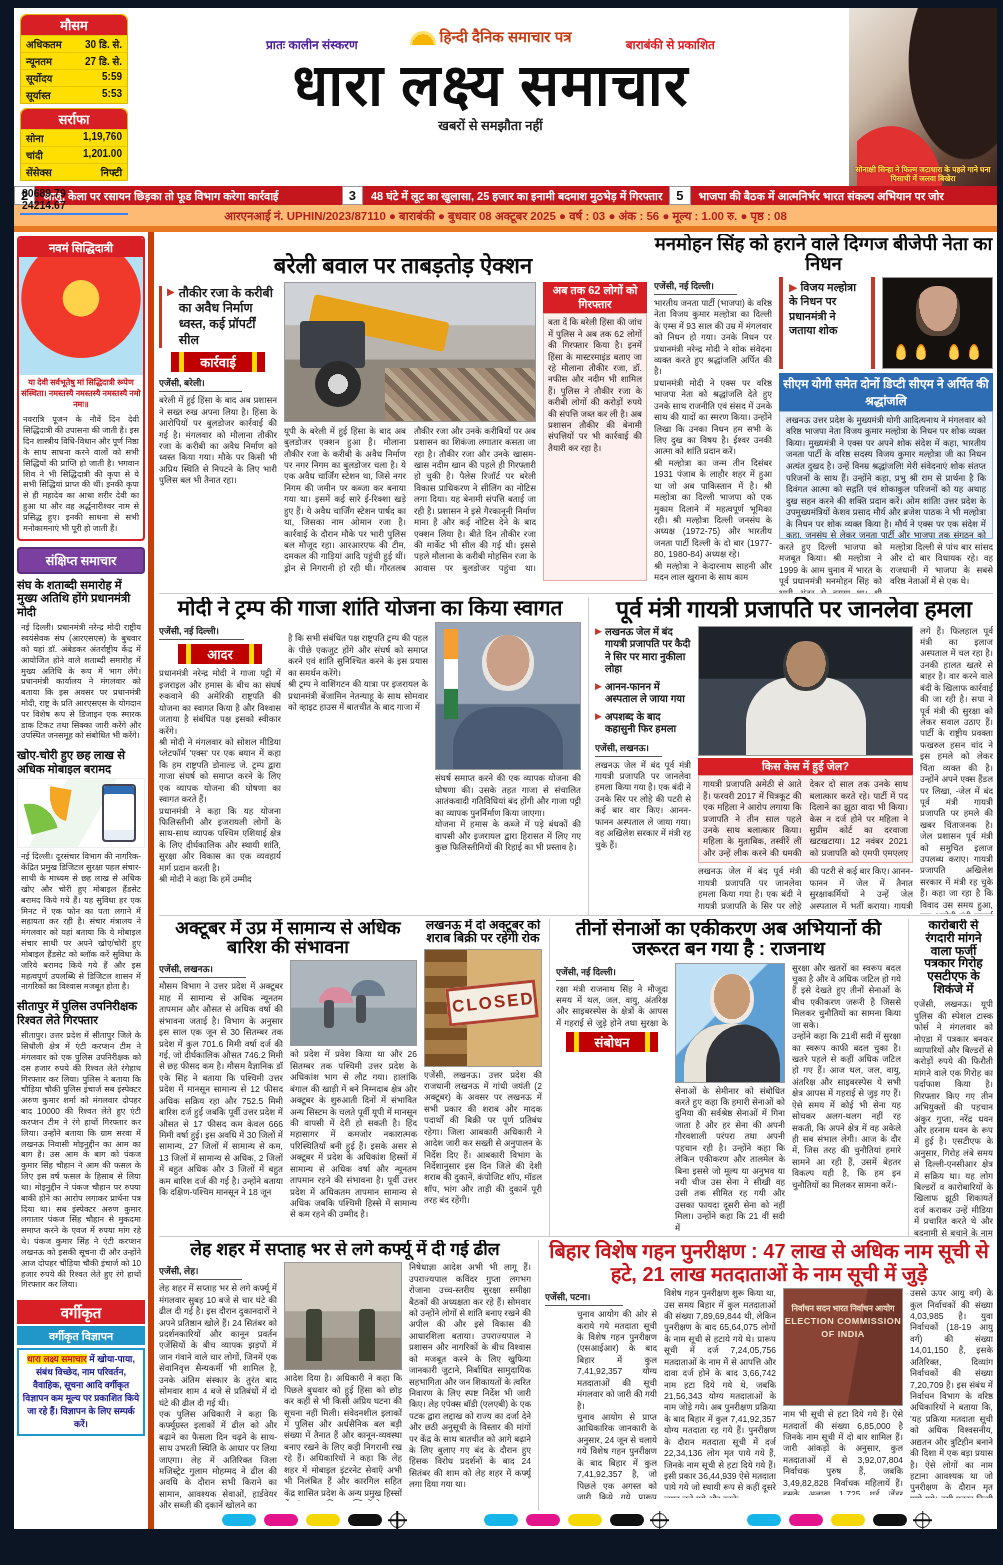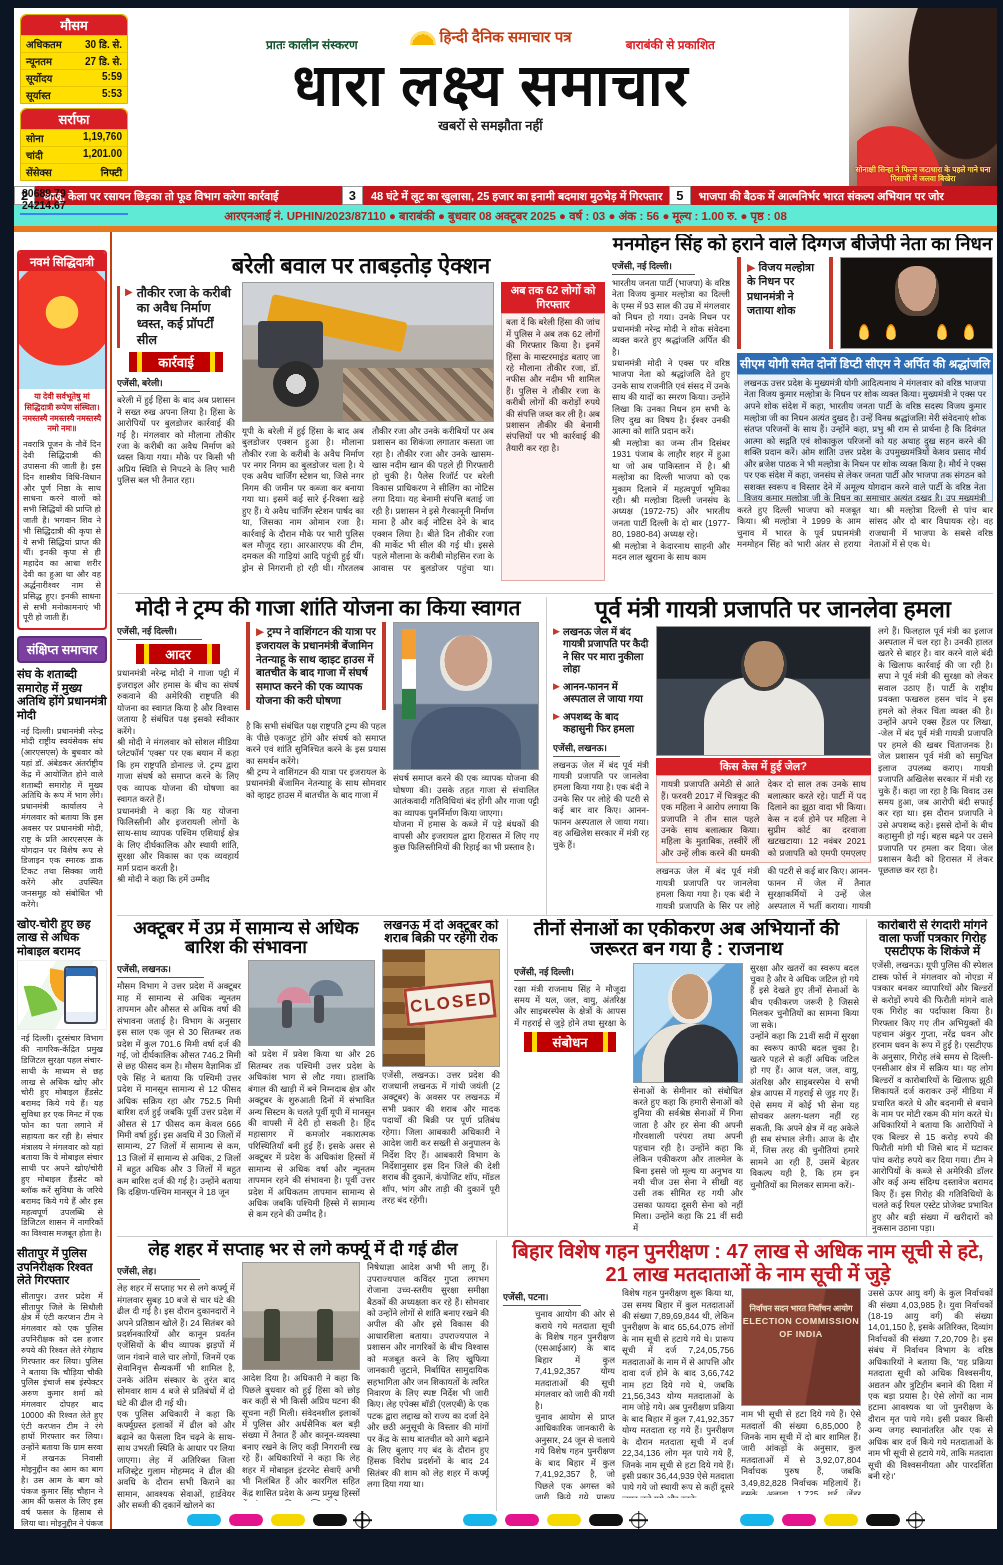--- a/index.html
+++ b/index.html
@@ -11,41 +11,41 @@
   
   .header{display:flex;height:178px;position:relative;}
   .wx-col{width:118px;padding:6px 4px 0 6px;flex:none;}
   .wx-box{background:#ffdf00;border-radius:6px 6px 0 0;overflow:hidden;border:1px solid #d8b900;margin-bottom:4px;}
   .wx-head{background:#d91f26;color:#fff;font-weight:bold;text-align:center;font-size:13px;padding:1px 0;border-radius:6px 6px 0 0;}
   .wx-row{display:flex;justify-content:space-between;font-size:10px;font-weight:bold;color:#1c1c1c;padding:1px 5px;border-top:1px solid #e6c800;}
   .wx-row .v{color:#111;}
   .idx-row{display:flex;justify-content:space-between;font-size:10.5px;font-weight:bold;color:#111;padding:2px 2px;border-bottom:2px solid #3b82f6;flex-direction:column;}
   .mast{flex:1;text-align:center;padding-top:4px;position:relative;}
   .mast-top{display:flex;justify-content:space-around;font-size:12px;font-weight:bold;margin-top:24px;}
-  .mast-top .ed{color:#14532d;}
+  .mast-top .ed{color:#4c1d95;}
   .mast-top .pub{color:#d91f26;}
   .sunline{position:absolute;top:18px;left:0;right:0;font-size:15px;font-weight:bold;color:#c43d12;}
   .sun{display:inline-block;width:26px;height:14px;background:radial-gradient(circle at 50% 100%,#f7b500 0 55%,#ffdf6b 56% 75%,transparent 76%);border-radius:13px 13px 0 0;vertical-align:middle;margin-right:4px;}
   .title{font-size:58px;font-weight:800;color:#0d0d0d;letter-spacing:1px;line-height:1.02;margin-top:2px;}
   .tagline{font-size:13px;font-weight:bold;color:#222;margin-top:2px;}
   .actress{width:148px;flex:none;position:relative;background:linear-gradient(135deg,#e9e2da 0%,#cbb9a8 35%,#6b4a3a 75%,#3a2620 100%);}
   .actress .hair{position:absolute;right:0;top:0;width:70%;height:100%;background:radial-gradient(ellipse at 70% 30%,#2a1b16 0 55%,transparent 56%);}
   .actress .dress{position:absolute;left:8px;bottom:0;width:85px;height:60px;background:radial-gradient(ellipse at 40% 100%,#e23131 0 70%,transparent 71%);}
   .actress .cap{position:absolute;bottom:2px;left:2px;right:2px;font-size:7.5px;font-weight:bold;color:#ffe74a;text-shadow:0 0 2px #7a0c0c;line-height:1.3;text-align:center;}
 
   
   .strip{display:flex;align-items:stretch;background:#fff;}
   .strip .pgnum{background:#fff;color:#111;font-weight:800;font-size:13px;padding:1px 6px;border:1px solid #999;display:flex;align-items:center;flex:none;}
   .strip .seg{background:#c4161c;color:#fff;font-weight:bold;font-size:11px;display:flex;align-items:center;padding:2px 8px;flex:1;white-space:nowrap;overflow:hidden;}
-  .infoline{background:#5eead4;color:#b32020;text-align:center;font-size:11.5px;font-weight:bold;padding:3px 0;}
+  .infoline{background:#fdba74;color:#b32020;text-align:center;font-size:11.5px;font-weight:bold;padding:3px 0;}
   .orange-bar{height:6px;background:#e87722;}
 
   
   .content{flex:1;display:flex;overflow:hidden;}
-  .sidebar{width:98px;flex:none;padding:18px 3px;overflow:hidden;border-right:2px solid #c2410c;}
+  .sidebar{width:140px;flex:none;padding:4px 3px;overflow:hidden;border-right:6px solid #c2410c;}
   .mainarea{flex:1;overflow:hidden;padding:2px 4px 0 5px;display:flex;flex-direction:column;}
 
   
   .sb-box{border:2px solid #d91f26;border-radius:4px;overflow:hidden;margin-bottom:6px;}
   .sb-box-head{background:#d91f26;color:#fff;font-weight:bold;font-size:11.5px;text-align:center;padding:2px 0;border-radius:0 0 0 0;}
   .goddess{height:118px;background:radial-gradient(circle at 50% 35%,#ffd24a 0 18%,#f0392b 19% 60%,#b3e0f2 61% 100%);}
   .mantra{color:#c4161c;font-weight:bold;font-size:8px;text-align:center;padding:3px 2px;line-height:1.35;}
   .sb-body{font-size:8.2px;color:#222;text-align:justify;padding:2px 4px 4px;line-height:1.32;}
   .sb-purple{background:#7b3fa0;color:#fff;font-weight:bold;font-size:12.5px;text-align:center;padding:3px 0;border:2px solid #5d2f7c;border-radius:4px;margin:4px 0 5px;}
   .sb-art-title{font-size:11.5px;font-weight:800;color:#111;line-height:1.18;margin:3px 0 2px;}
@@ -300,21 +300,20 @@
                 <div class="byline">एजेंसी, नई दिल्ली।</div>
                 <div class="label-wrap">
                     <span class="label-box">आदर</span>
                   </div>
                 <div class="btxt" style="height:250px;overflow:hidden;">प्रधानमंत्री नरेन्द्र मोदी ने गाजा पट्टी में इजराइल और हमास के बीच का संघर्ष रुकवाने की अमेरिकी राष्ट्रपति की योजना का स्वागत किया है और विश्वास जताया है संबंधित पक्ष इसको स्वीकार करेंगे।
 श्री मोदी ने मंगलवार को सोशल मीडिया प्लेटफॉर्म 'एक्स' पर एक बयान में कहा कि हम राष्ट्रपति डोनाल्ड जे. ट्रम्प द्वारा गाजा संघर्ष को समाप्त करने के लिए एक व्यापक योजना की घोषणा का स्वागत करते हैं।
 प्रधानमंत्री ने कहा कि यह योजना फिलिस्तीनी और इजरायली लोगों के साथ-साथ व्यापक पश्चिम एशियाई क्षेत्र के लिए दीर्घकालिक और स्थायी शांति, सुरक्षा और विकास का एक व्यवहार्य मार्ग प्रदान करती है।
 श्री मोदी ने कहा कि हमें उम्मीद</div>
               </div>
               <div style="width:140px;flex:none;">
-                <div class="quotebox" style="font-size:10.5px;"><span class="arr">▶ </span><span>ट्रम्प ने वाशिंगटन की यात्रा पर इजरायल के प्रधानमंत्री बेंजामिन नेतन्याहू के साथ व्हाइट हाउस में बातचीत के बाद गाजा में संघर्ष समाप्त करने की एक व्यापक योजना की करी घोषणा</span></div>
                 <div class="btxt" style="margin-top:11px;height:120px;overflow:hidden;">है कि सभी संबंधित पक्ष राष्ट्रपति ट्रम्प की पहल के पीछे एकजुट होंगे और संघर्ष को समाप्त करने एवं शांति सुनिश्चित करने के इस प्रयास का समर्थन करेंगे।
 श्री ट्रम्प ने वाशिंगटन की यात्रा पर इजरायल के प्रधानमंत्री बेंजामिन नेतन्याहू के साथ सोमवार को व्हाइट हाउस में बातचीत के बाद गाजा में</div>
               </div>
               <div style="flex:1;overflow:hidden;">
                 <div class="photo ph-modi">
                     <div class="flag"></div>
                     <div class="head"></div>
                     <div class="coat"></div>
                   </div>
                 <div class="btxt" style="margin-top:3px;height:140px;overflow:hidden;">संघर्ष समाप्त करने की एक व्यापक योजना की घोषणा की। उसके तहत गाजा से संचालित आतंकवादी गतिविधियां बंद होंगी और गाजा पट्टी का व्यापक पुनर्निर्माण किया जाएगा।

